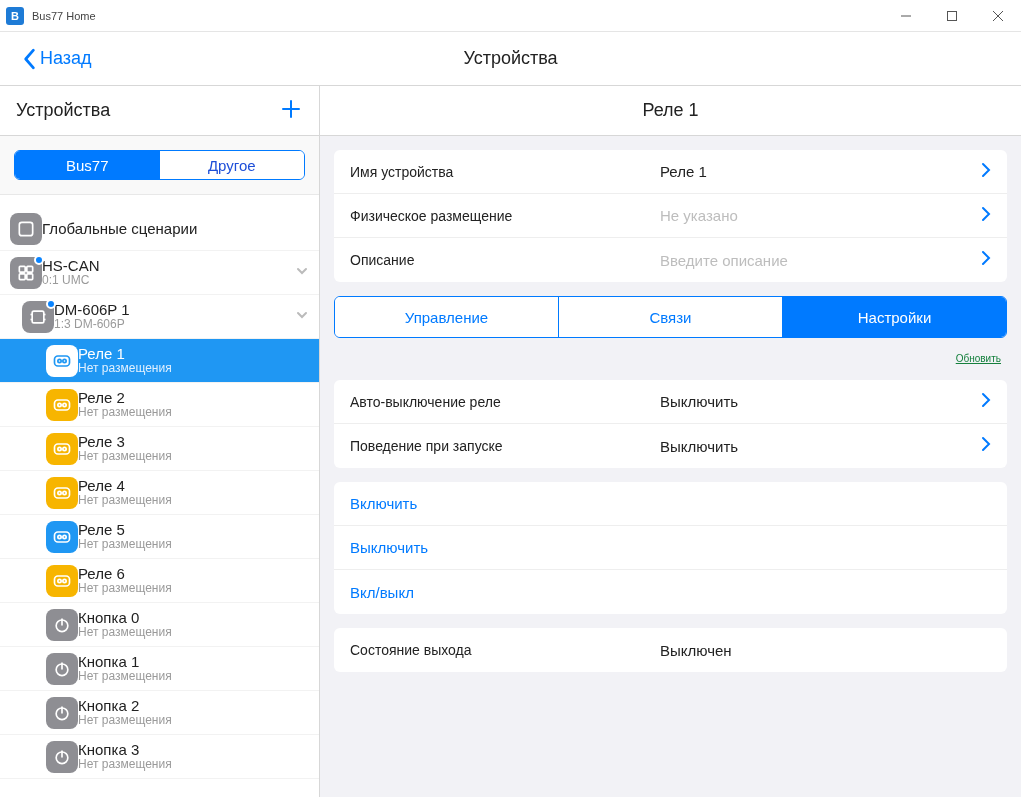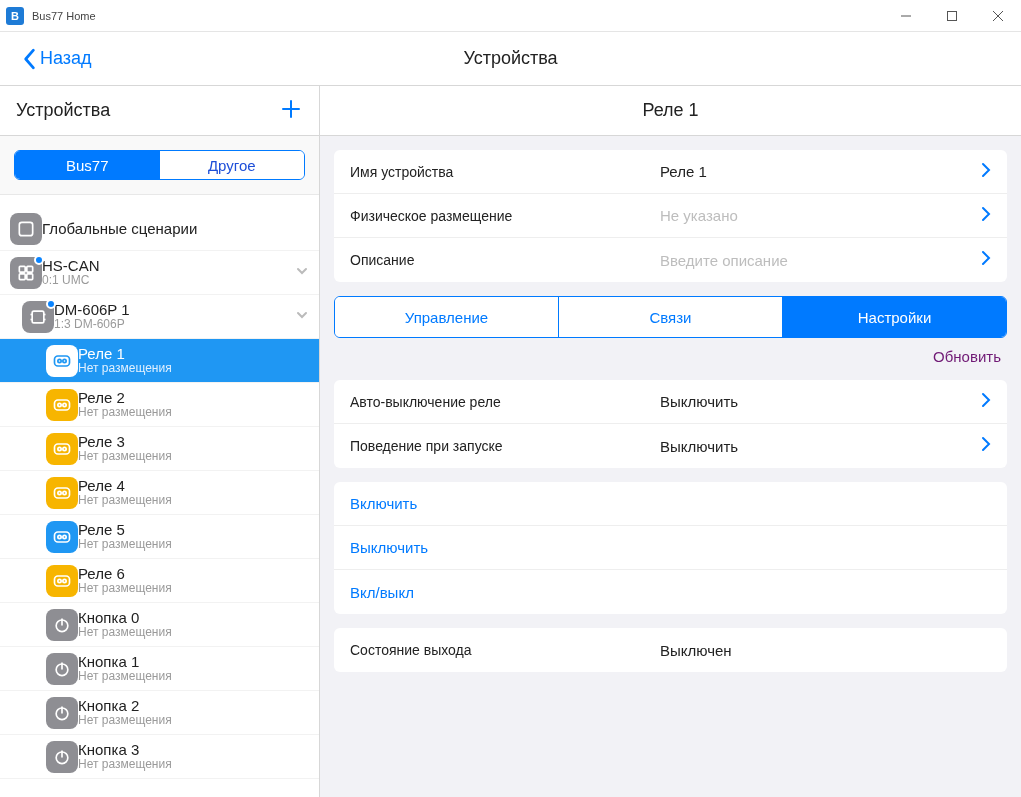--- a/index.html
+++ b/index.html
@@ -70,21 +70,21 @@
   .row-chevron svg { width:10px; height:16px; }
   .row-link { color:#007aff; font-size:15px; cursor:pointer; }
 
   .tabs { display:flex; margin:14px 14px 0 14px; border:1px solid #007aff; border-radius:6px; overflow:hidden; height:42px; }
   .tab { flex:1; display:flex; align-items:center; justify-content:center; font-size:15px; cursor:pointer; border-right:1px solid #007aff; }
   .tab:last-child { border-right:none; }
   .tab.inactive { color:#007aff; background:#fff; }
   .tab.active { color:#fff; background:#007aff; }
 
   .refresh { text-align:right; padding:10px 20px 0 0; }
-  .refresh span { color:#701a75; font-size:15px; cursor:pointer; }
+  .refresh span { color:#15803d; font-size:10px; cursor:pointer;text-decoration:underline; }
 </style>
 </head>
 <body>
 
 <div class="titlebar">
   <div class="titlebar-left">
     <div class="app-icon">B</div>
     <div class="titlebar-title">Bus77 Home</div>
   </div>
   <div class="win-controls">

